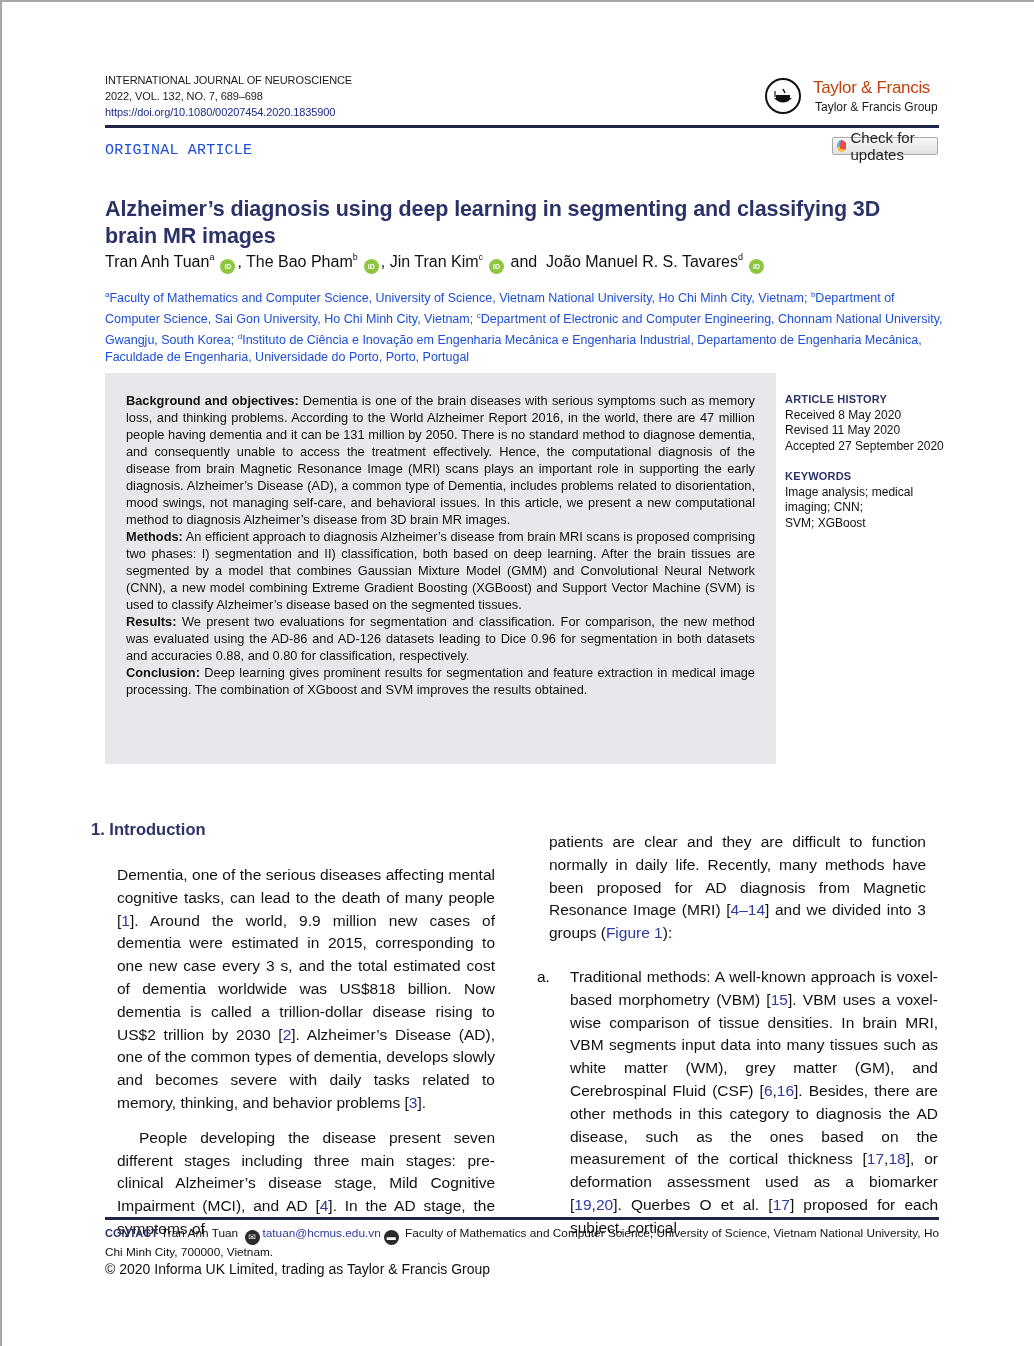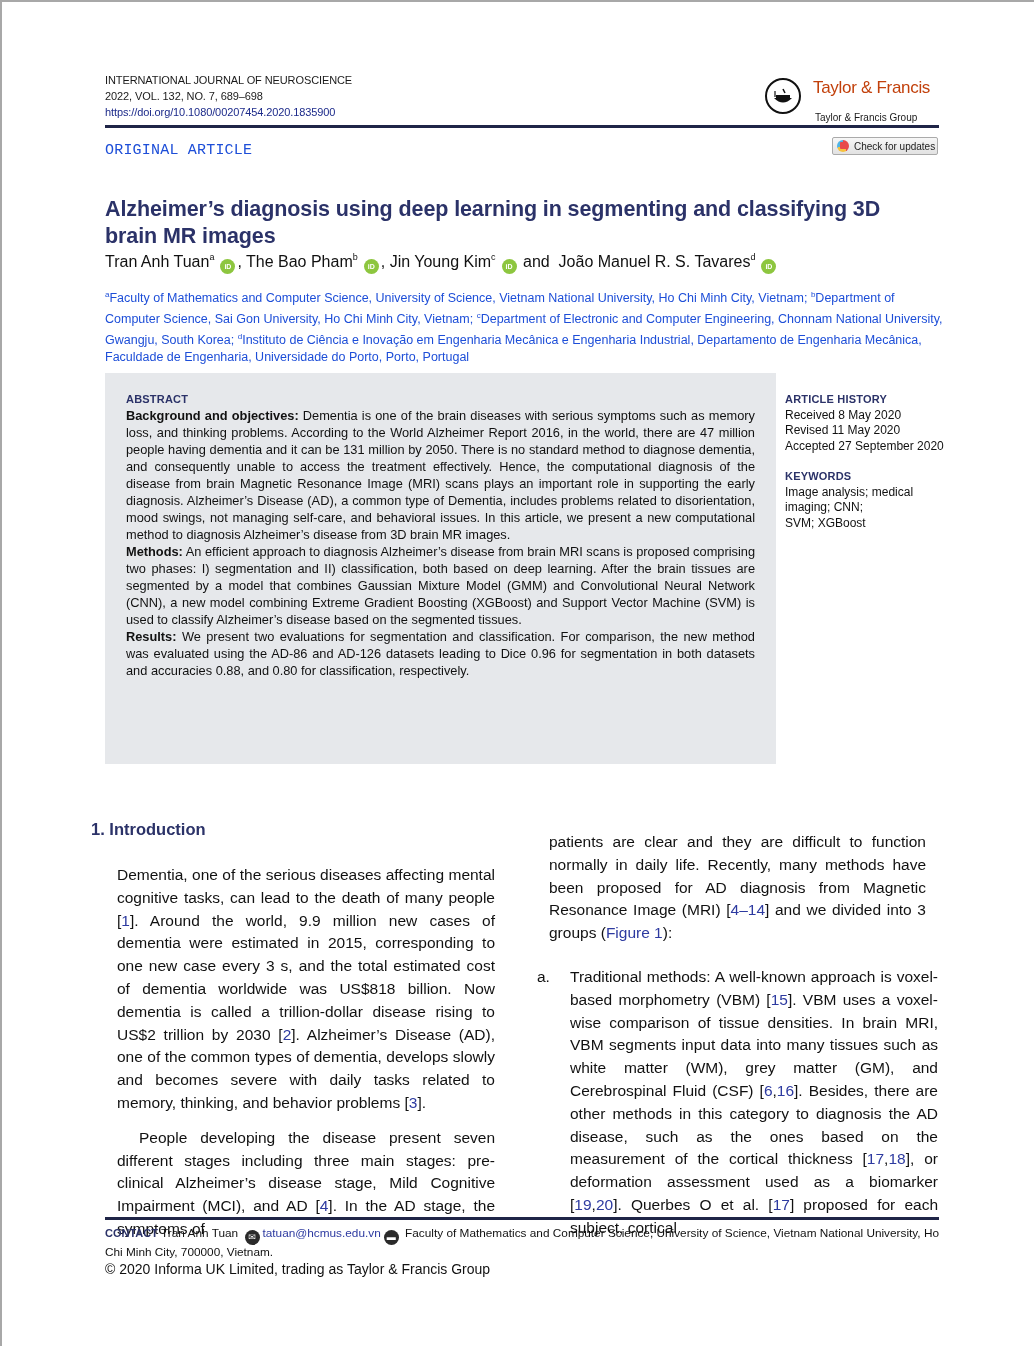--- a/index.html
+++ b/index.html
@@ -8,23 +8,23 @@
     font-family: "Liberation Sans", sans-serif; color: #111;
     border-top: 2px solid #a8a8a8; border-left: 2px solid #a8a8a8; box-sizing: border-box;
   }
   .abs { position: absolute; }
   .journal { left: 103px; top: 70px; font-size: 11px; line-height: 16px; color: #1a1a1a; letter-spacing: -0.1px; }
   .journal .doi { color: #1c2a8a; }
   .rule-top { left: 103px; top: 123px; width: 834px; height: 3px; background: #1f2547; }
   .tf-logo { left: 763px; top: 76px; width: 176px; height: 40px; }
   .tf-circle { position: absolute; left: 0; top: 0; width: 36px; height: 36px; border: 2px solid #111; border-radius: 50%; box-sizing: border-box; }
   .tf-name { position: absolute; left: 48px; top: 0; font-size: 17px; color: #c2410c; letter-spacing: -0.3px; }
-  .tf-group { position: absolute; left: 50px; top: 34px; font-size: 10px; color: #1a1a1a; }
+  .tf-group { position: absolute; left: 50px; top: 22px; font-size: 12px; color: #1a1a1a; }
   .orig { left: 103px; top: 140px; font-size: 15px; color: #1d4ed8; letter-spacing: 0.2px; font-family: Liberation Mono, monospace; }
-  .check-btn { left: 830px; top: 135px; width: 106px; height: 18px; border: 1px solid #aaa; border-radius: 2px; background: linear-gradient(#f7f7f7,#e2e2e2); font-size: 10px; color: #222; display: flex; align-items: center; box-sizing: border-box; padding-left: 4px; cursor: pointer; }
+  .check-btn { left: 830px; top: 135px; width: 106px; height: 18px; border: 1px solid #aaa; border-radius: 2px; background: linear-gradient(#f7f7f7,#e2e2e2); font-size: 15px; color: #222; display: flex; align-items: center; box-sizing: border-box; padding-left: 4px; cursor: pointer; }
   .check-icon { width: 12px; height: 12px; border-radius: 50%; background: conic-gradient(#e84a4a 0 40%, #f6c23e 40% 70%, #4fb4e6 70% 100%); margin-right: 5px; position: relative; }
   .check-icon::after { content: ""; position: absolute; left: 3px; top: 2px; width: 6px; height: 7px; background: #e84a4a; border-radius: 1px; }
   .title { left: 103px; top: 174px; width: 830px; font-size: 21.5px; line-height: 27px; font-weight: bold; color: #2b3268; letter-spacing: -0.1px; margin-top: 20px; }
   .authors { left: 103px; top: 250px; font-size: 16px; color: #111; white-space: nowrap; }
   .authors sup { font-size: 9px; vertical-align: 7px; }
   .orcid { display: inline-block; width: 15px; height: 15px; border-radius: 50%; background: #8dc63f; color: #fff; font-size: 7px; font-weight: bold; text-align: center; line-height: 15px; vertical-align: -2px; margin: 0 2px 0 6px; }
   .affil { left: 103px; top: 284px; width: 840px; font-size: 12.5px; line-height: 17px; color: #1d4ed8; }
   .affil sup { font-size: 8px; vertical-align: 5px; }
   .abstract-box { left: 103px; top: 371px; width: 671px; height: 391px; background: #e6e8eb; }
   .abstract { left: 124px; top: 390px; width: 629px; font-size: 12.8px; line-height: 17px; text-align: justify; color: #111; }
@@ -80,34 +80,34 @@
 <div class="abs check-btn">
   <span class="check-icon"></span>
   <span>Check for updates</span>
 </div>
 
 <div class="abs title">Alzheimer’s diagnosis using deep learning in segmenting and classifying 3D brain MR images</div>
 
 <div class="abs authors">
   <span><span>Tran Anh Tuan</span><sup>a</sup></span><span class="orcid">iD</span><span>, </span>
   <span><span>The Bao Pham</span><sup>b</sup></span><span class="orcid">iD</span><span>, </span>
-  <span><span>Jin Young Kim</span><sup>c</sup></span><span class="orcid">iD</span><span style="white-space:pre"> and </span>
+  <span><span>Jin Tran Kim</span><sup>c</sup></span><span class="orcid">iD</span><span style="white-space:pre"> and </span>
   <span><span>João Manuel R. S. Tavares</span><sup>d</sup></span><span class="orcid">iD</span>
 </div>
 
 <div class="abs affil">
   <sup>a</sup><span>Faculty of Mathematics and Computer Science, University of Science, Vietnam National University, Ho Chi Minh City, Vietnam; </span><sup>b</sup><span>Department of Computer Science, Sai Gon University, Ho Chi Minh City, Vietnam; </span><sup>c</sup><span>Department of Electronic and Computer Engineering, Chonnam National University, Gwangju, South Korea; </span><sup>d</sup><span>Instituto de Ciência e Inovação em Engenharia Mecânica e Engenharia Industrial, Departamento de Engenharia Mecânica, Faculdade de Engenharia, Universidade do Porto, Porto, Portugal</span>
 </div>
 
 <div class="abs abstract-box"></div>
 <div class="abs abstract">
-  <div class="hdr">ABSTRACT</div>
   <p><b>Background and objectives:</b><span> Dementia is one of the brain diseases with serious symptoms such as memory loss, and thinking problems. According to the World Alzheimer Report 2016, in the world, there are 47 million people having dementia and it can be 131 million by 2050. There is no standard method to diagnose dementia, and consequently unable to access the treatment effectively. Hence, the computational diagnosis of the disease from brain Magnetic Resonance Image (MRI) scans plays an important role in supporting the early diagnosis. Alzheimer’s Disease (AD), a common type of Dementia, includes problems related to disorientation, mood swings, not managing self-care, and behavioral issues. In this article, we present a new computational method to diagnosis Alzheimer’s disease from 3D brain MR images.</span></p>
   <p><b>Methods:</b><span> An efficient approach to diagnosis Alzheimer’s disease from brain MRI scans is proposed comprising two phases: I) segmentation and II) classification, both based on deep learning. After the brain tissues are segmented by a model that combines Gaussian Mixture Model (GMM) and Convolutional Neural Network (CNN), a new model combining Extreme Gradient Boosting (XGBoost) and Support Vector Machine (SVM) is used to classify Alzheimer’s disease based on the segmented tissues.</span></p>
   <p><b>Results:</b><span> We present two evaluations for segmentation and classification. For comparison, the new method was evaluated using the AD-86 and AD-126 datasets leading to Dice 0.96 for segmentation in both datasets and accuracies 0.88, and 0.80 for classification, respectively.</span></p>
+  <p><b>Conclusion:</b><span> Deep learning gives prominent results for segmentation and feature extraction in medical image processing. The combination of XGboost and SVM improves the results obtained.</span></p>
 </div>
 
 <div class="abs side">
   <div class="hdr">ARTICLE HISTORY</div>
   <div>Received 8 May 2020</div>
   <div>Revised 11 May 2020</div>
   <div>Accepted 27 September 2020</div>
   <div class="gap"></div>
   <div class="hdr">KEYWORDS</div>
   <div>Image analysis; medical</div>

